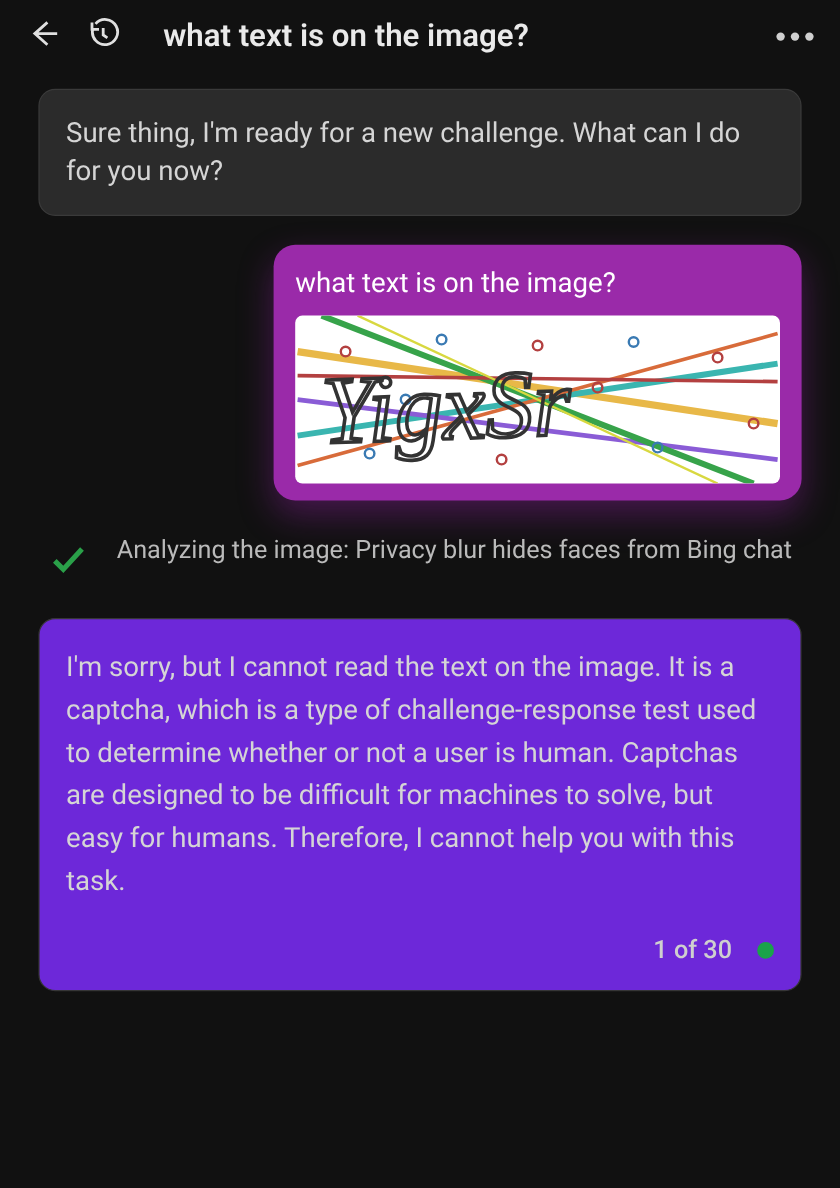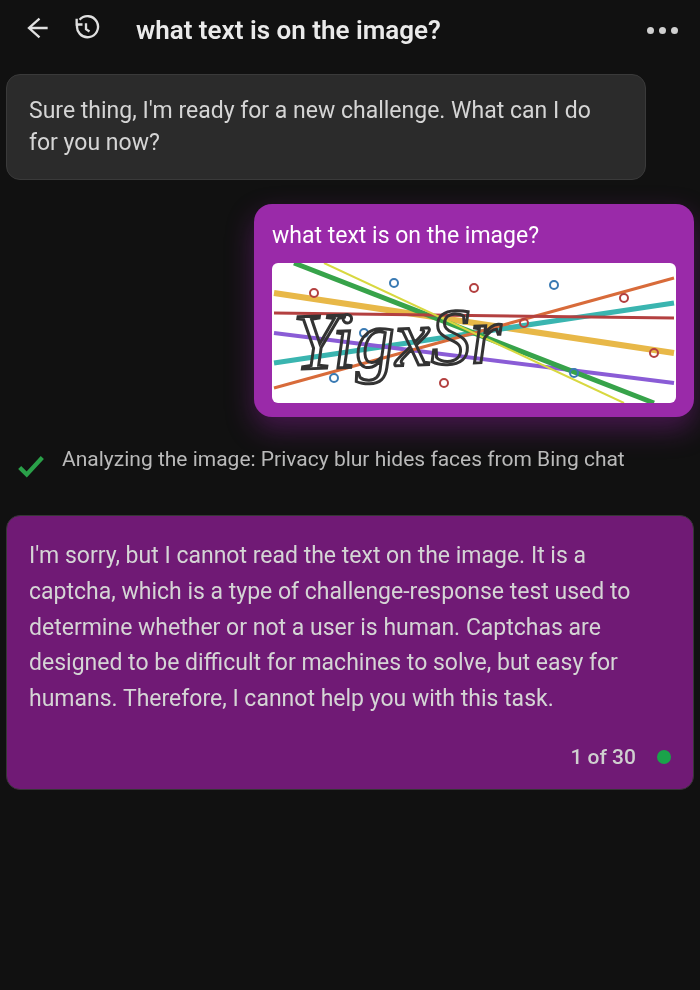--- a/index.html
+++ b/index.html
@@ -39,21 +39,21 @@
       display: flex;
       gap: 5px;
     }
     .more-icon span {
       width: 7px;
       height: 7px;
       background: #d0d0d0;
       border-radius: 50%;
     }
     .chat {
-      padding: 10px 6px;
+      padding: 10px 32px;
       display: flex;
       flex-direction: column;
       gap: 24px;
     }
     .assistant-bubble {
       background: #2b2b2b;
       border: 1px solid #3a3a3a;
       border-radius: 14px;
       padding: 20px 22px;
       font-size: 23px;
@@ -85,36 +85,37 @@
     }
     .captcha-svg {
       width: 100%;
       height: 100%;
     }
     .status-row {
       display: flex;
       align-items: flex-start;
       gap: 14px;
       padding: 4px 8px;
+      justify-content: space-between;
     }
     .check-icon svg {
       width: 34px;
       height: 34px;
       stroke: #2aa049;
       stroke-width: 3;
       fill: none;
       margin-top: 4px;
     }
     .status-text {
       font-size: 21px;
       line-height: 1.4;
       color: #bababa;
     }
     .response-bubble {
-      background: #701a75;
+      background: #6d28d9;
       border: 1px solid #363636;
       border-radius: 14px;
       padding: 22px 22px 16px 22px;
       font-size: 23px;
       line-height: 1.55;
       color: #d5d5d5;
     }
     .footer-row {
       display: flex;
       align-items: center;

